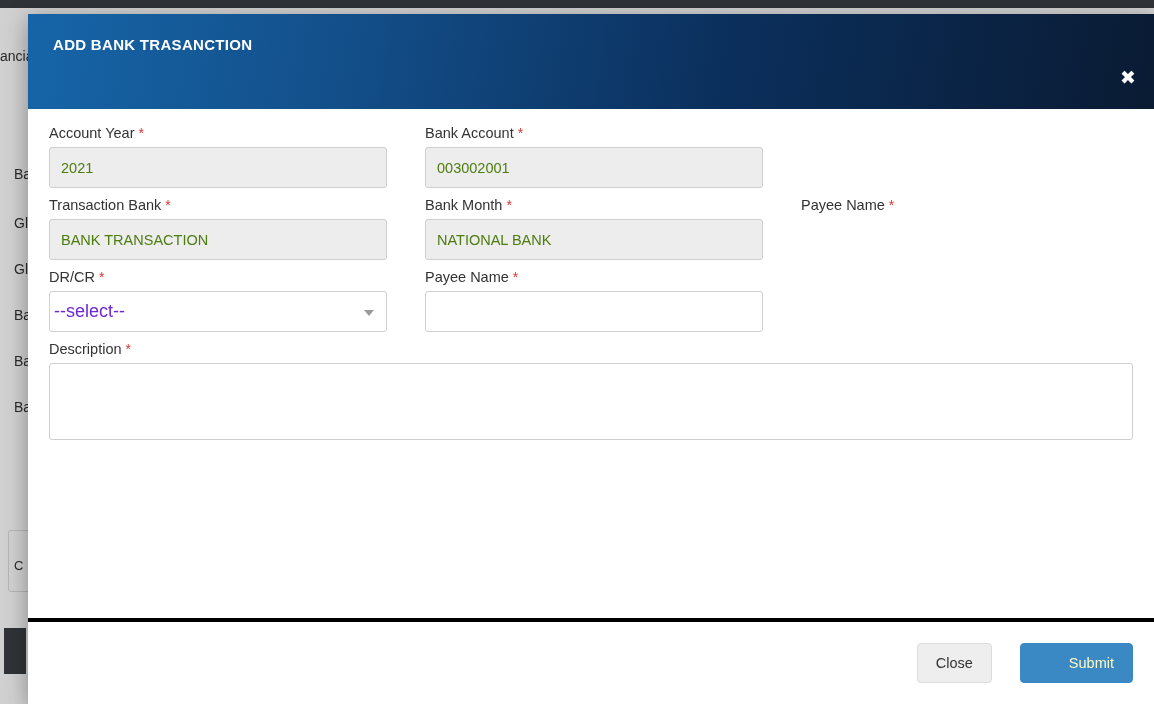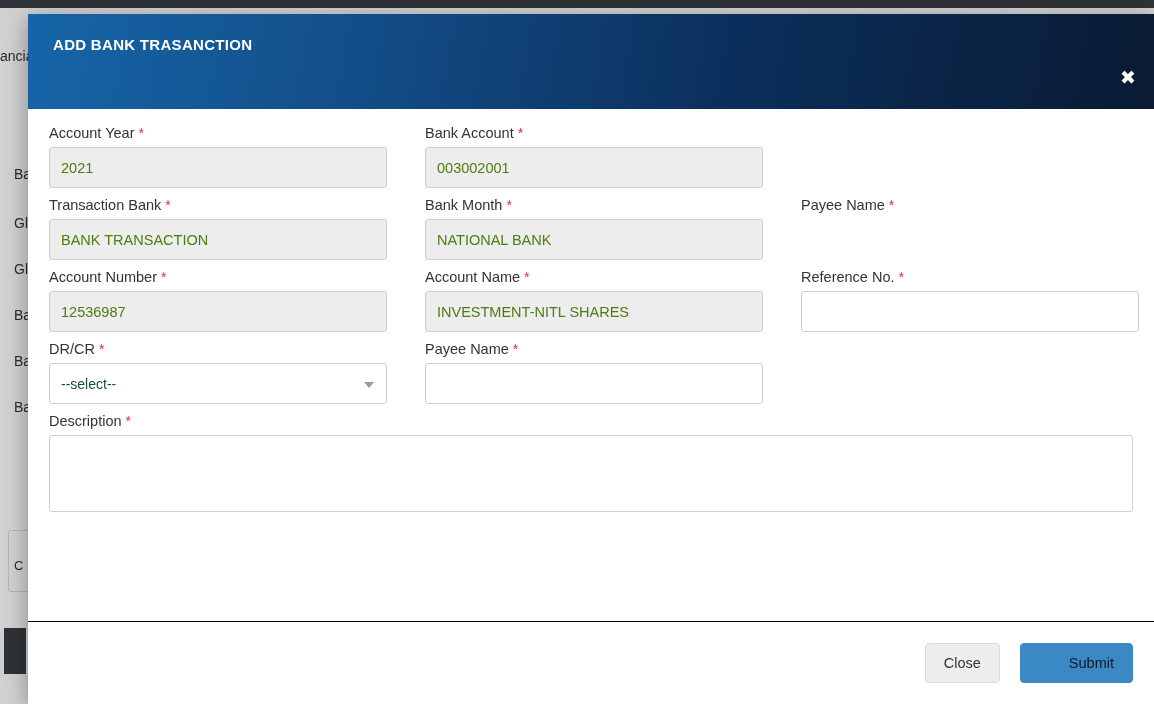--- a/index.html
+++ b/index.html
@@ -160,23 +160,23 @@
     background: #ededed;
     color: #4d7c0f;
   }
   .field-select {
     box-sizing: border-box;
     width: 100%;
     height: 41px;
     border: 1px solid #cfcfcf;
     border-radius: 3px;
     background: #ffffff;
-    font-size: 14px;
-    color: #14532d;
-    padding: 0 11px;
+    font-size: 18px;
+    color: #6d28d9;
+    padding: 0 4px;
     position: relative;
     display: flex;
     align-items: center;
     cursor: pointer;
   }
   .select-caret {
     position: absolute;
     right: 12px;
     top: 50%;
     width: 0;
@@ -196,46 +196,46 @@
     font-size: 14.5px;
     color: #444444;
     padding: 7px 11px;
     resize: none;
     font-family: "Liberation Sans", sans-serif;
   }
 
   #modal-footer {
     flex: none;
     height: 82px;
-    border-top: 1px solid #000000;
+    border-top: 4px solid #000000;
     display: flex;
     align-items: center;
     justify-content: flex-end;
     padding-right: 21px;
-    gap: 20px;
+    gap: 28px;
     background: #ffffff;
   }
   .btn {
     font-family: "Liberation Sans", sans-serif;
     font-size: 14.5px;
     border-radius: 4px;
     padding: 0 18px;
     height: 40px;
     cursor: pointer;
     border: 1px solid transparent;
   }
   .btn-close {
     background: #eeeeee;
     border-color: #dcdcdc;
     color: #333333;
   }
   .btn-submit {
     background: #3b89c4;
     border-color: #3b89c4;
-    color: #0f172a;
+    color: #fef9c3;
     padding-left: 48px;
   }
 </style>
 </head>
 <body>
 
 <div id="page-background">
   <div class="bg-topbar"></div>
   <div class="bg-left-strip"></div>
   <div class="bg-text" style="left:0px; top:48px; width:28px;">ancia</div>
@@ -289,40 +289,20 @@
         </div>
         <input class="field-input readonly" type="text" readonly="" value="NATIONAL BANK" style="">
       </div>
       <div class="form-col">
         <div class="field-label">
           <span>Payee Name</span><span class="req">*</span>
         </div>
       </div>
     </div>
 
-    <div class="form-row">
-      <div class="form-col">
-        <div class="field-label">
-          <span>Account Number</span><span class="req">*</span>
-        </div>
-        <input class="field-input readonly" type="text" readonly="" value="12536987" style="">
-      </div>
-      <div class="form-col">
-        <div class="field-label">
-          <span>Account Name</span><span class="req">*</span>
-        </div>
-        <input class="field-input readonly" type="text" readonly="" value="INVESTMENT-NITL SHARES" style="">
-      </div>
-      <div class="form-col">
-        <div class="field-label">
-          <span>Reference No.</span><span class="req">*</span>
-        </div>
-        <input class="field-input" type="text" value="" style="">
-      </div>
-    </div>
 
     <div class="form-row">
       <div class="form-col">
         <div class="field-label">
           <span>DR/CR</span><span class="req">*</span>
         </div>
         <div class="field-select">
           <span>--select--</span>
           <span class="select-caret"></span>
         </div>

